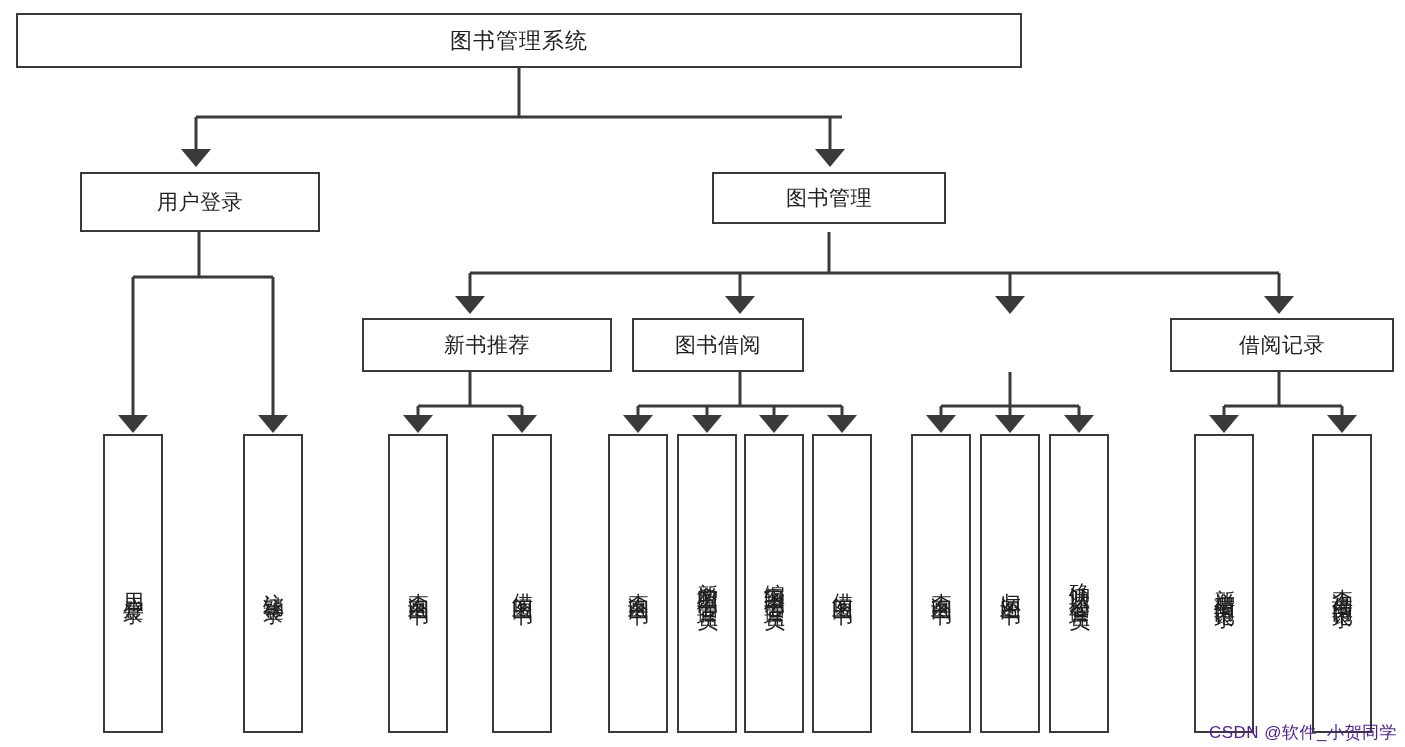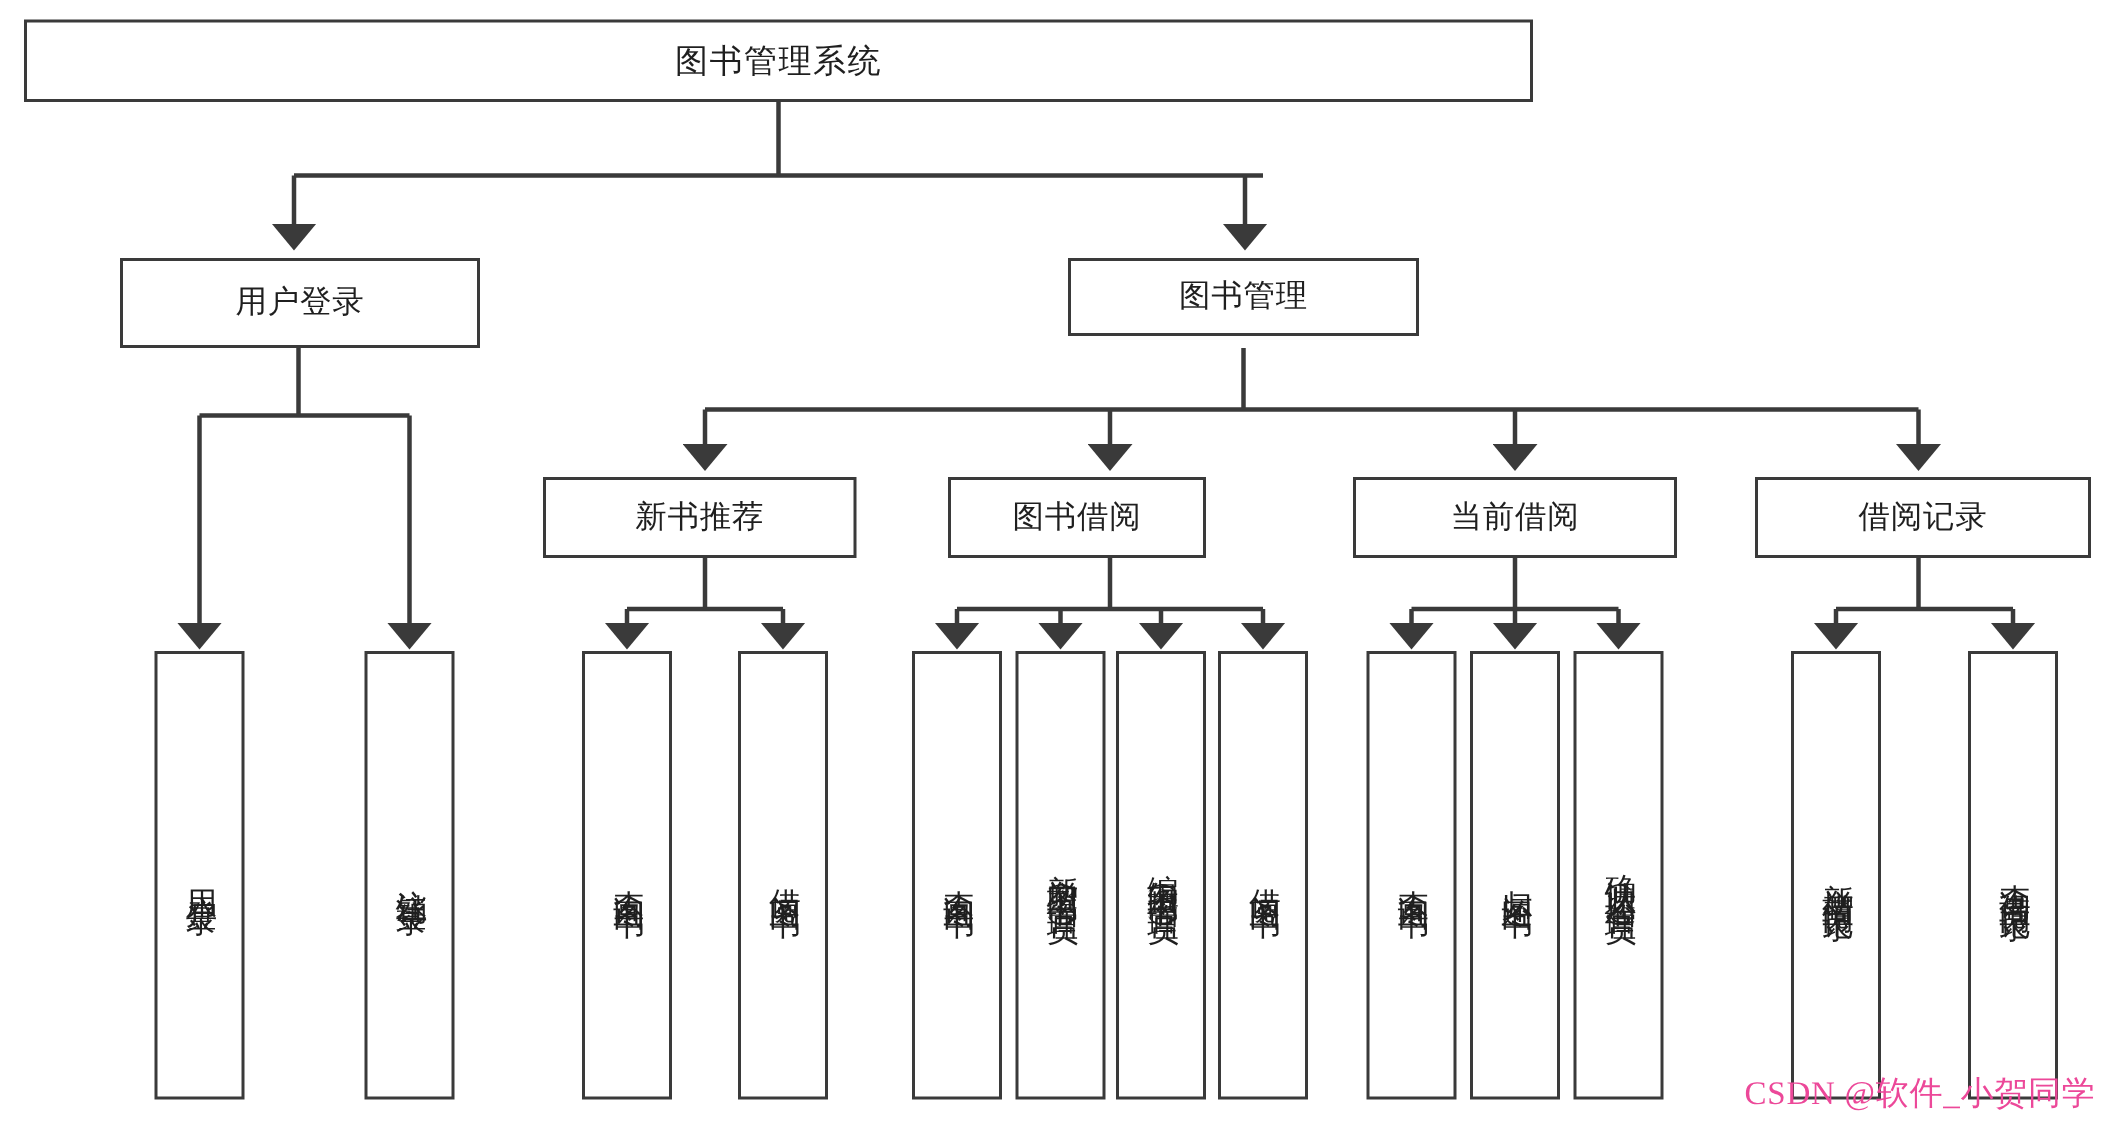--- a/index.html
+++ b/index.html
@@ -58,25 +58,25 @@
   .node-v .vlabel {
     writing-mode: vertical-rl;
     text-orientation: upright;
     display: block;
     white-space: nowrap;
   }
   #watermark {
     position: absolute;
     right: 8px;
     bottom: 3px;
-    font-size: 22px;
-    color: #ec4899;
+    font-size: 17px;
+    color: #4c1d95;
     letter-spacing: 0.5px;
     white-space: nowrap;
-    font-family: Liberation Serif, serif;
+    font-family: Liberation Sans, sans-serif;
   }
 </style>
 </head>
 <body>
 
 <div id="canvas">
 
   <svg id="edges" viewBox="0 0 1405 747" xmlns="http://www.w3.org/2000/svg">
     <defs>
       <marker id="arrow" markerWidth="10" markerHeight="10" refX="3" refY="5" orient="auto" markerUnits="strokeWidth">
@@ -131,28 +131,25 @@
     <span>图书管理系统</span>
   </div>
 
   <div class="node node-h" style="left:80px; top:172px; width:240px; height:60px;">
     <span>用户登录</span>
   </div>
   <div class="node node-h" style="left:712px; top:172px; width:234px; height:52px;">
     <span>图书管理</span>
   </div>
 
-  <div class="node node-h" style="left:362px; top:318px; width:209px; height:54px;">
+  <div class="node node-h" style="left:362px; top:318px; width:250px; height:54px;">
     <span>新书推荐</span>
   </div>
   <div class="node node-h" style="left:632px; top:318px; width:172px; height:54px;">
     <span>图书借阅</span>
-  </div>
-  <div class="node node-h" style="left:902px; top:318px; width:216px; height:54px;">
-    <span>当前借阅</span>
   </div>
   <div class="node node-h" style="left:1170px; top:318px; width:224px; height:54px;">
     <span>借阅记录</span>
   </div>
 
   <div class="node node-v" style="left:103px; top:434px; width:60px; height:299px;">
     <span class="vlabel">用户登录</span>
   </div>
   <div class="node node-v" style="left:243px; top:434px; width:60px; height:299px;">
     <span class="vlabel">注销登录</span>

